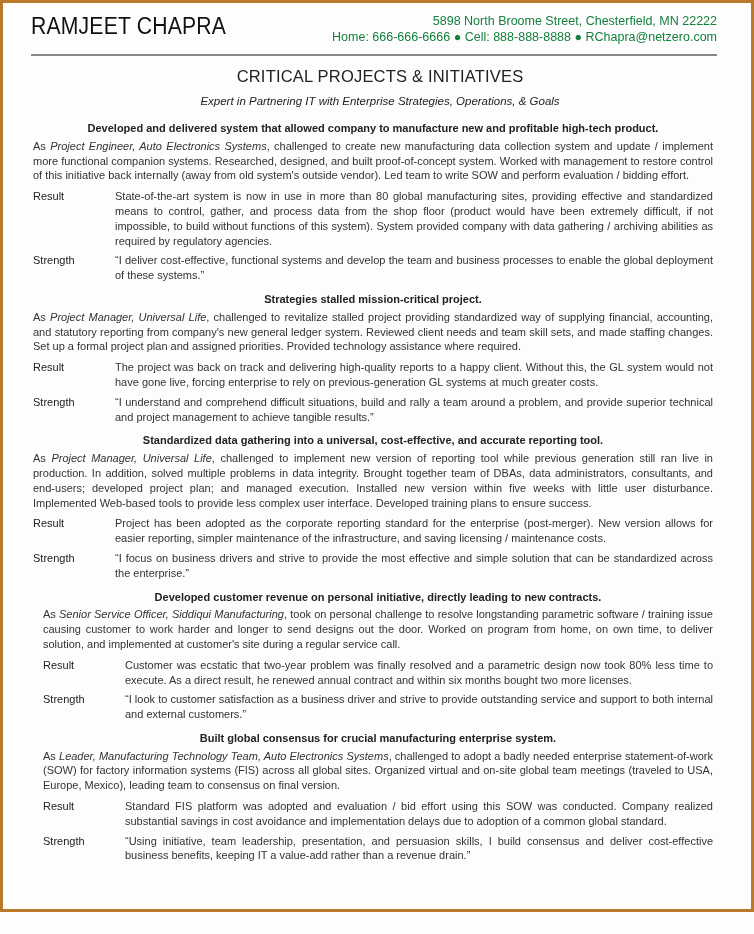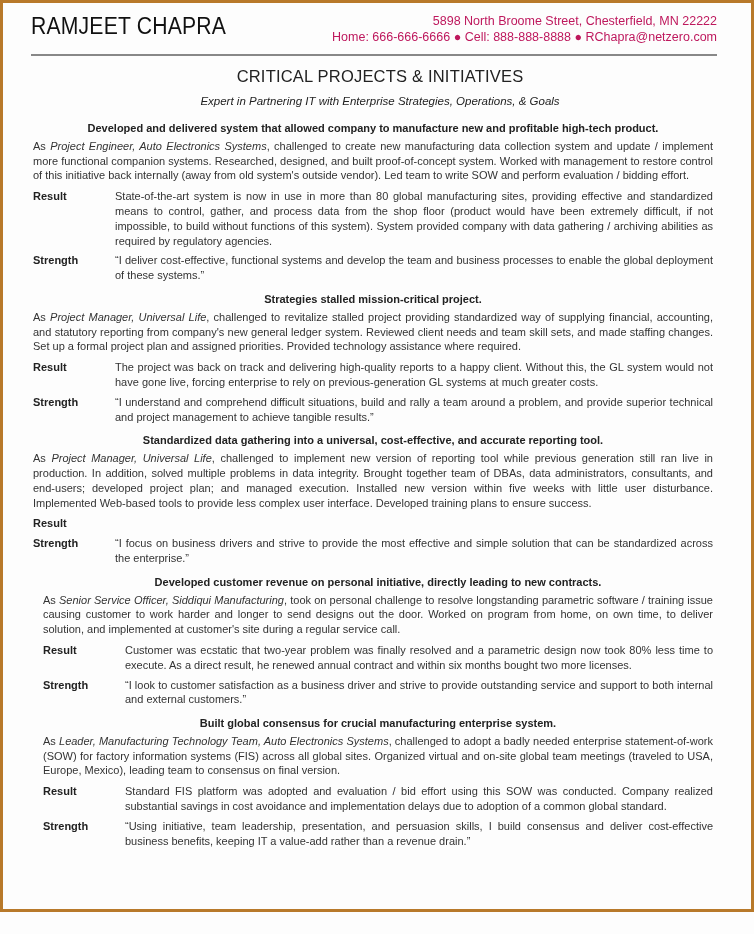--- a/index.html
+++ b/index.html
@@ -22,21 +22,21 @@
     position: absolute; left: 28px; top: 8px; width: 686px; height: 40px;
   }
   .name {
     position: absolute; left: 0; top: 2px;
     font-size: 23px; font-weight: normal; letter-spacing: 0.2px;
     color: #111;
     transform: scaleX(0.92); transform-origin: left top;
   }
   .contact {
     position: absolute; right: 0; top: 2px; text-align: right;
-    font-size: 12.5px; line-height: 16px; color: #be185d;
+    font-size: 12.5px; line-height: 16px; color: #15803d;
   }
   .rule {
     position: absolute; left: 28px; top: 51px; width: 686px; height: 2px;
     background: #888;
   }
   .title {
     position: absolute; left: 0; top: 64px; width: 754px; text-align: center;
     font-size: 16.5px; color: #222; letter-spacing: 0.2px;
   }
   .subtitle {
@@ -49,21 +49,21 @@
   }
   .project { margin-bottom: 9px; }
   .project.indented { padding-left: 10px; }
   .project-title {
     text-align: center; font-weight: bold; color: #222; margin-bottom: 3px;
   }
   .project-desc { text-align: justify; text-align-last: left; margin-bottom: 6px; }
   .project-desc i { font-style: italic; }
   .row { display: flex; margin-bottom: 5px; }
   .row-label {
-    width: 82px; flex: 0 0 82px; font-weight: bold; color: #222;
+    width: 82px; flex: 0 0 82px; font-weight: normal; color: #222;
   }
   .row-text { flex: 1; text-align: justify; text-align-last: left; }
   .row-text.italic { }
 </style>
 </head>
 <body>
 
 <div class="page">
 
   <div class="header">
@@ -104,20 +104,21 @@
         <div class="row-label">Strength</div>
         <div class="row-text italic">“I understand and comprehend difficult situations, build and rally a team around a problem, and provide superior technical and project management to achieve tangible results.”</div>
       </div>
     </div>
 
     <div class="project">
       <div class="project-title">Standardized data gathering into a universal, cost-effective, and accurate reporting tool.</div>
       <div class="project-desc"><span>As </span><i>Project Manager, Universal Life</i><span>, challenged to implement new version of reporting tool while previous generation still ran live in production. In addition, solved multiple problems in data integrity. Brought together team of DBAs, data administrators, consultants, and end-users; developed project plan; and managed execution. Installed new version within five weeks with little user disturbance. Implemented Web-based tools to provide less complex user interface. Developed training plans to ensure success.</span></div>
       <div class="row">
         <div class="row-label">Result</div>
+        <div class="row-text">Project has been adopted as the corporate reporting standard for the enterprise (post-merger). New version allows for easier reporting, simpler maintenance of the infrastructure, and saving licensing / maintenance costs.</div>
       </div>
       <div class="row">
         <div class="row-label">Strength</div>
         <div class="row-text italic">“I focus on business drivers and strive to provide the most effective and simple solution that can be standardized across the enterprise.”</div>
       </div>
     </div>
 
     <div class="project indented">
       <div class="project-title">Developed customer revenue on personal initiative, directly leading to new contracts.</div>
       <div class="project-desc"><span>As </span><i>Senior Service Officer, Siddiqui Manufacturing</i><span>, took on personal challenge to resolve longstanding parametric software / training issue causing customer to work harder and longer to send designs out the door. Worked on program from home, on own time, to deliver solution, and implemented at customer's site during a regular service call.</span></div>

